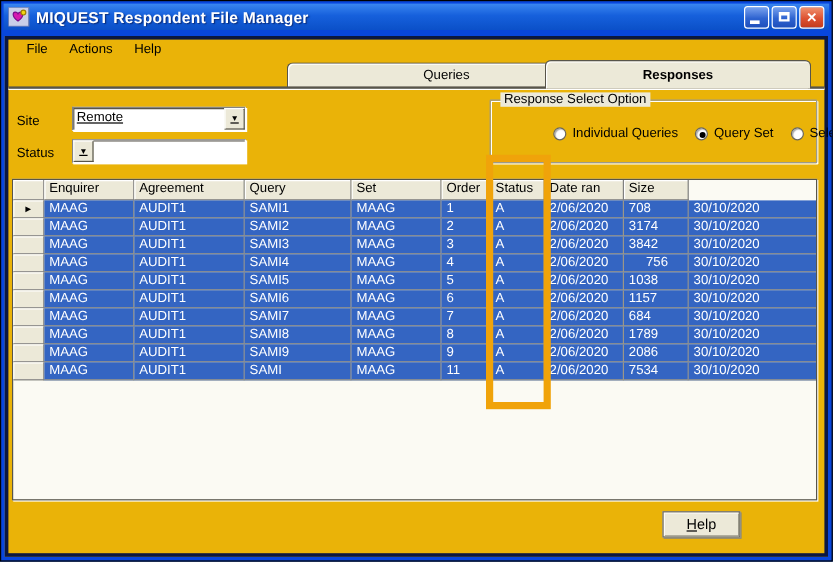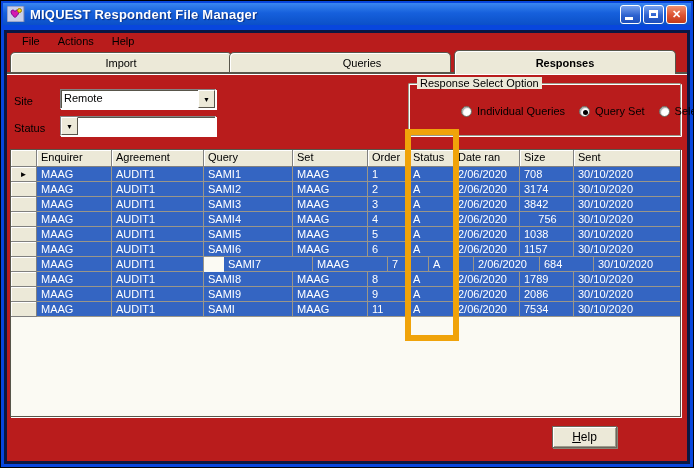--- a/index.html
+++ b/index.html
@@ -24,44 +24,44 @@
     display:flex; align-items:center; justify-content:center;
     background:linear-gradient(180deg,#7AA3EF 0%,#2E63D0 55%,#1E4FBB 100%);
     color:#fff; font-size:11px; font-weight:bold; position:relative;
   }
   .winbtn.close{ background:linear-gradient(180deg,#F0926F 0%,#DD5232 55%,#C23B1C 100%); }
   .glyph-min{ position:absolute; left:4px; bottom:3px; width:8px; height:3px; background:#fff; }
   .glyph-max{ width:9px; height:8px; border:2px solid #fff; border-top-width:3px; }
   
   .frame{
     position:absolute; top:29px; left:3px; right:3px; bottom:3px;
-    background:#b91c1c; border:3px solid #0B1742;
+    background:#eab308; border:3px solid #0B1742;
   }
   .client{ position:relative; width:100%; height:100%; font-size:11px; color:#000; }
   
   .menubar{ position:absolute; top:0; left:0; right:0; height:17px;
     display:flex; align-items:center; padding-left:6px; gap:0; }
   .menu-item{ padding:1px 9px 2px 9px; cursor:default; }
   
   .tabstrip{ position:absolute; top:18px; left:0; right:0; height:22px; }
   .tabline{ position:absolute; top:39px; left:0; right:0; height:2px;
     background:#58554A; box-shadow:0 1px 0 #fff; z-index:1;}
   .tab{
     position:absolute; top:1px; height:21px; width:222px;
     background:#ECE9D8; border:1px solid #58554A; border-bottom:none;
     border-radius:5px 5px 0 0; display:flex; align-items:center; justify-content:center;
     box-shadow:inset 1px 1px 0 #fff; z-index:0;
   }
   .tab.active{ top:-1px; height:24px; font-weight:bold; z-index:2; }
   
   .field-label{ position:absolute; }
-  .combo{ position:absolute; width:156px; height:20px; background:#fff;
+  .combo{ position:absolute; width:145px; height:20px; background:#fff;
     border:1px solid #848484; border-right-color:#fff; border-bottom-color:#fff;
     box-shadow:inset 1px 1px 0 #58554A, 1px 1px 0 #fff;
-    display:flex; }
+    display:flex;text-decoration:underline; }
   .combo-value{ flex:1; padding:2px 3px; overflow:hidden; white-space:nowrap; }
   .combo-value.selected{ background:#316AC5; color:#fff; outline:1px dotted #fff; outline-offset:-2px; }
   .combo-btn{ width:17px; background:#ECE9D8; border:1px solid;
     border-color:#fff #58554A #58554A #fff; display:flex; align-items:center; justify-content:center;
     font-size:7px; color:#000; }
   
   .groupbox{ position:absolute; left:401px; top:50px; width:273px; height:53px;
     border:1px solid #9C9A8B; box-shadow:inset 1px 1px 0 #fff, 1px 1px 0 #fff; border-radius:1px; }
   .groupbox-title{ position:absolute; top:-7px; left:8px; background:#ECE9D8; padding:0 3px; }
   .radio-row{ position:absolute; top:21px; left:8px; right:4px; display:flex; gap:14px; align-items:center;padding-left:44px; }
@@ -120,22 +120,21 @@
   <div class="frame">
     <div class="client">
 
       <div class="menubar">
           <span class="menu-item">File</span>
           <span class="menu-item">Actions</span>
           <span class="menu-item">Help</span>
         </div>
 
       <div class="tabstrip">
-          <div class="tab" style="left: 3px;">Import</div>
-          <div class="tab" style="left: 222px; padding-left: 44px;">Queries</div>
+          <div class="tab" style="left: 232px; padding-left: 44px;">Queries</div>
           <div class="tab active" style="left: 447px;">Responses</div>
         </div>
       <div class="tabline"></div>
 
       <span class="field-label" style="left:7px; top:62px;">Site</span>
       <div class="combo" style="left:53px; top:56px;">
         <span class="combo-value">Remote</span>
         <span class="combo-btn">▼</span>
       </div>
 
@@ -168,21 +167,20 @@
         <div class="grid-row header">
             <div class="sel-cell"></div>
             <div class="cell" style="flex: 0 0 75px;">Enquirer</div>
             <div class="cell" style="flex: 0 0 92px;">Agreement</div>
             <div class="cell" style="flex: 0 0 89px;">Query</div>
             <div class="cell" style="flex: 0 0 75px;">Set</div>
             <div class="cell" style="flex: 0 0 41px;">Order</div>
             <div class="cell" style="flex: 0 0 45px;">Status</div>
             <div class="cell" style="flex: 0 0 66px;">Date ran</div>
             <div class="cell" style="flex: 0 0 54px;">Size</div>
-            <div class="cell" style="flex: 0 0 108px;">Sent</div>
           </div>
         <div id="grid-body">
             <div class="grid-row data-row">
               <div class="sel-cell">►</div>
               <div class="cell" style="flex: 0 0 75px;">MAAG</div>
               <div class="cell" style="flex: 0 0 92px;">AUDIT1</div>
               <div class="cell" style="flex: 0 0 89px;">SAMI1</div>
               <div class="cell" style="flex: 0 0 75px;">MAAG</div>
               <div class="cell" style="flex: 0 0 41px;">1</div>
               <div class="cell" style="flex: 0 0 45px;">A</div>
@@ -247,21 +245,21 @@
               <div class="cell" style="flex: 0 0 41px;">6</div>
               <div class="cell" style="flex: 0 0 45px;">A</div>
               <div class="cell" style="flex: 0 0 66px;">2/06/2020</div>
               <div class="cell" style="flex: 0 0 54px;">1157</div>
               <div class="cell" style="flex: 0 0 108px;">30/10/2020</div>
             </div>
             <div class="grid-row data-row">
               <div class="sel-cell"></div>
               <div class="cell" style="flex: 0 0 75px;">MAAG</div>
               <div class="cell" style="flex: 0 0 92px;">AUDIT1</div>
-              <div class="cell" style="flex: 0 0 89px; margin-left: 20px;">SAMI7</div>
+              <div class="cell" style="flex: 0 0 89px;">SAMI7</div>
               <div class="cell" style="flex: 0 0 75px;">MAAG</div>
               <div class="cell" style="flex: 0 0 41px;">7</div>
               <div class="cell" style="flex: 0 0 45px;">A</div>
               <div class="cell" style="flex: 0 0 66px;">2/06/2020</div>
               <div class="cell" style="flex: 0 0 54px;">684</div>
               <div class="cell" style="flex: 0 0 108px;">30/10/2020</div>
             </div>
             <div class="grid-row data-row">
               <div class="sel-cell"></div>
               <div class="cell" style="flex: 0 0 75px;">MAAG</div>

